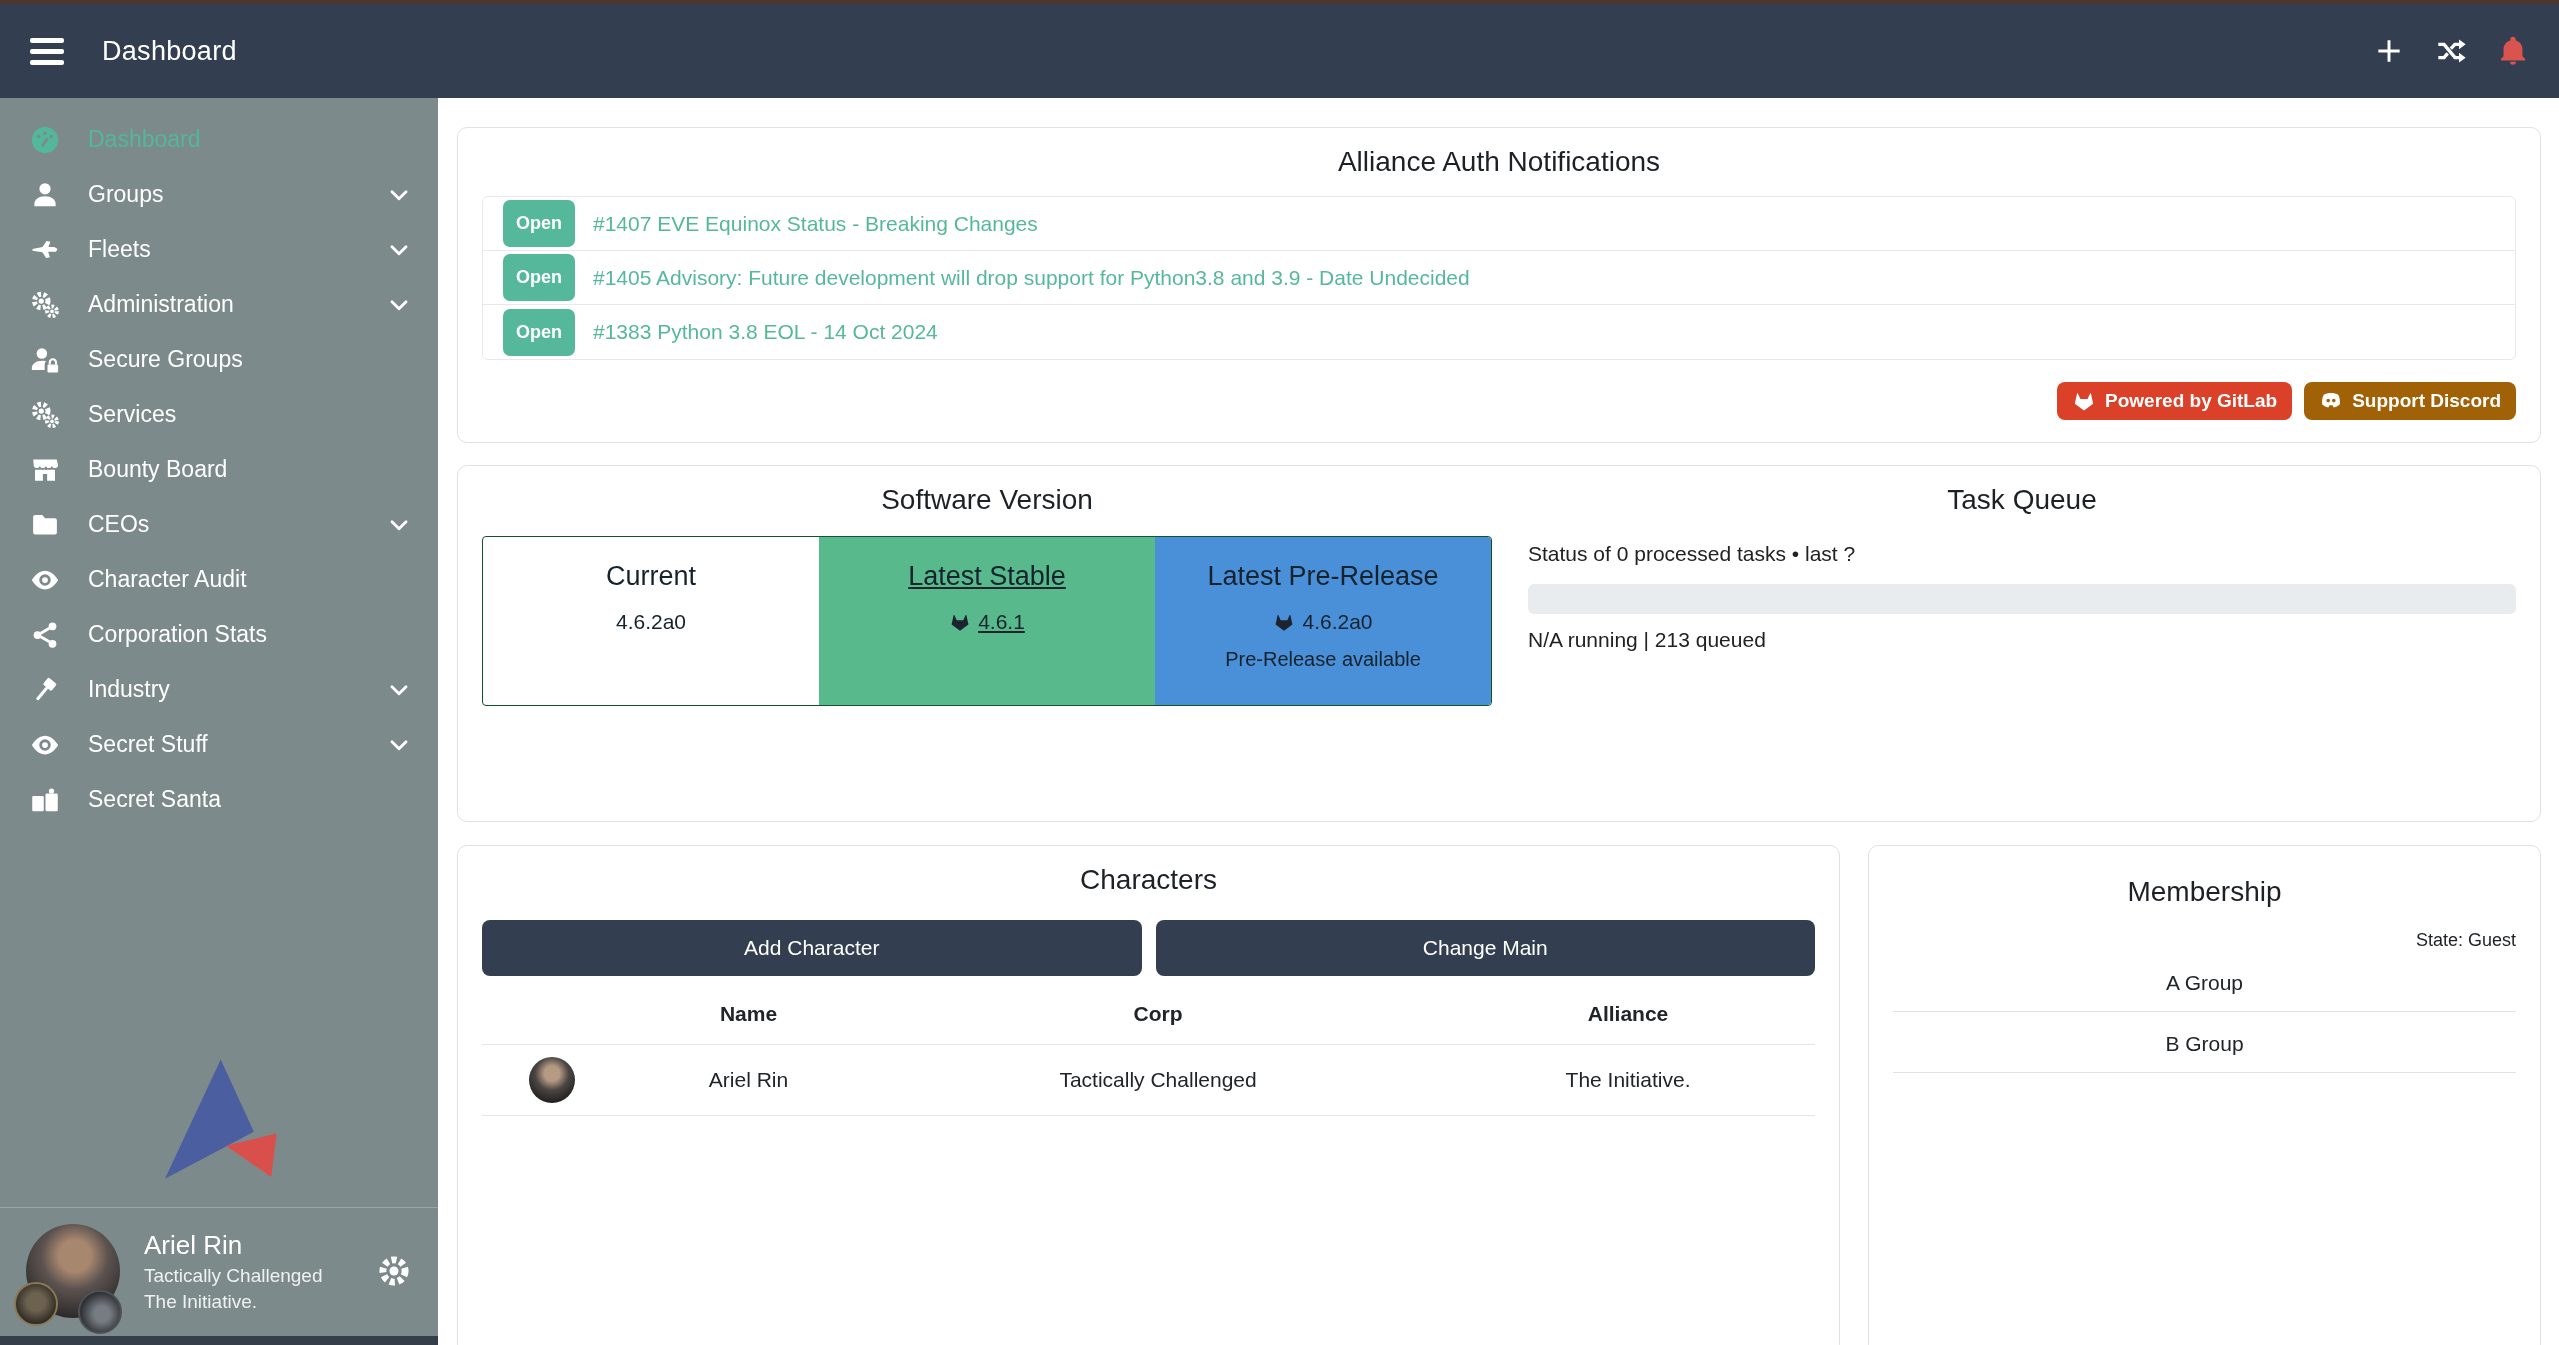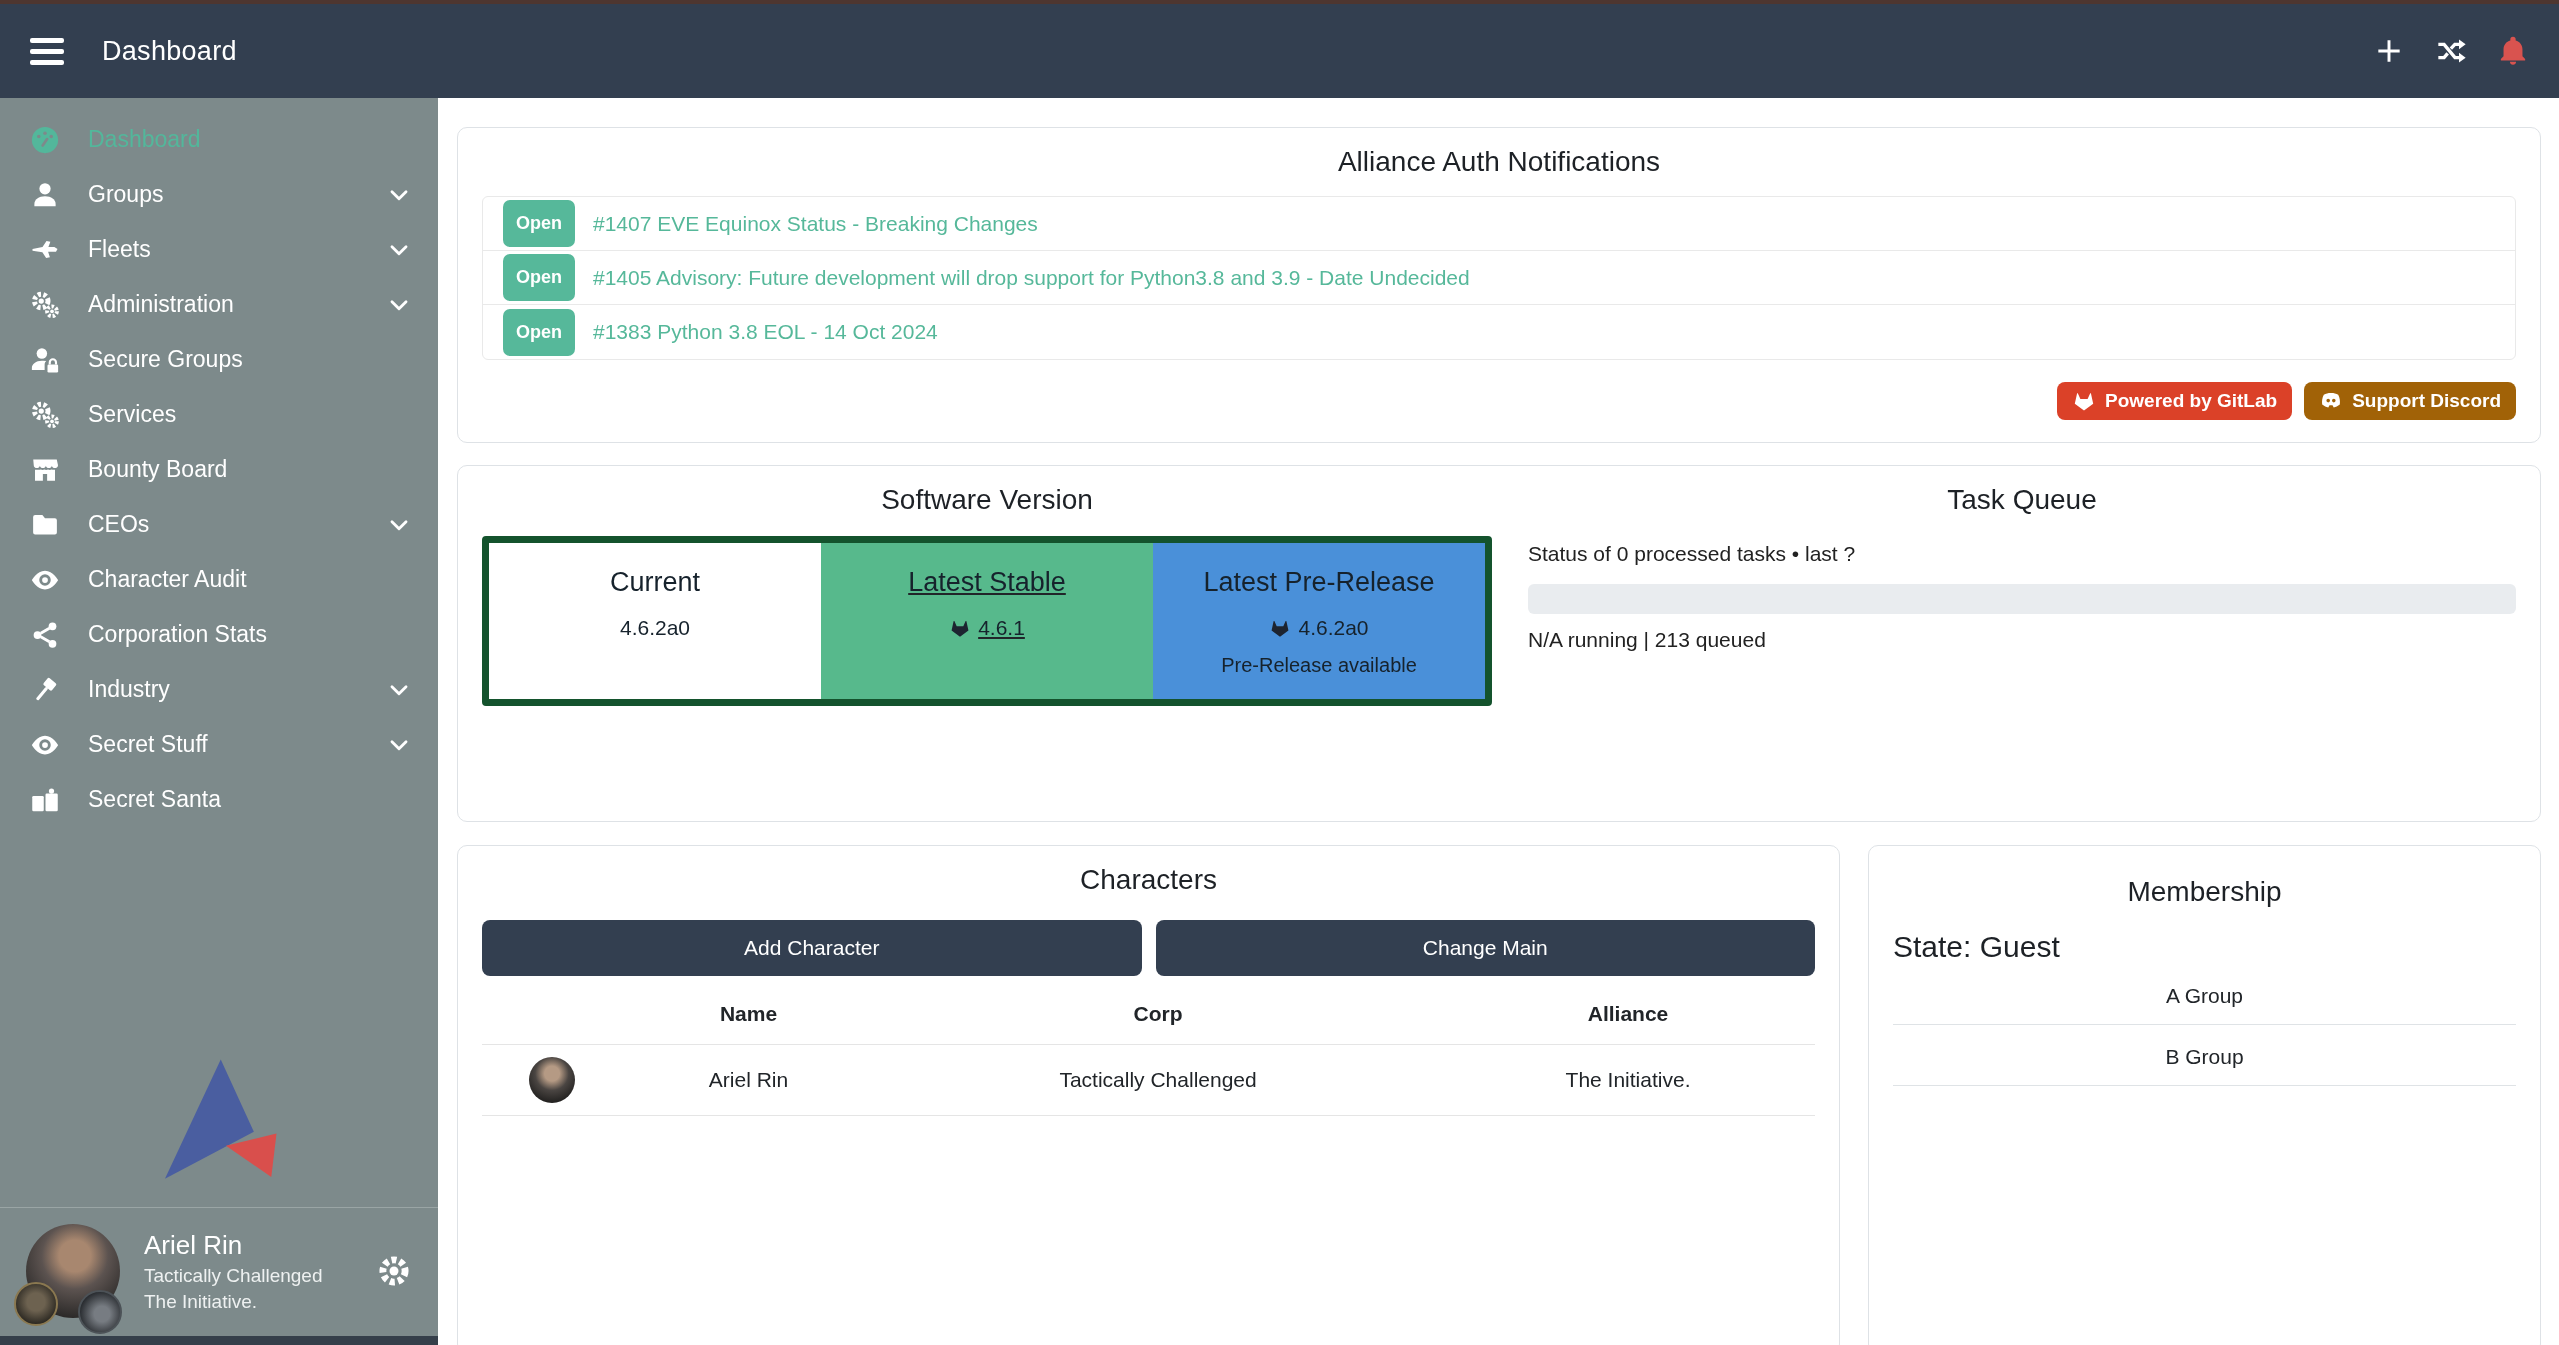--- a/index.html
+++ b/index.html
@@ -61,21 +61,21 @@
   .pill { display:flex; align-items:center; gap:9px; color:#fff; font-size:19px; font-weight:bold;
           padding:7px 15px; border-radius:8px; cursor:pointer; }
   .pill.gitlab { background:#db4128; }
   .pill.discord { background:#a16207; }
   .pill svg { width:24px; height:24px; }
 
   
   .panel-mid { height:357px; padding:18px 24px; margin-bottom:23px; display:flex; gap:36px; }
   .mid-left { flex:0 0 1010px; }
   .mid-right { flex:1; }
-  .ver-row { display:flex; margin-top:20px; border:7px solid #14532d; border-radius:4px; overflow:hidden; height:170px; }
+  .ver-row { display:flex; margin-top:20px; border:1px solid #14532d; border-radius:4px; overflow:hidden; height:170px; }
   .ver-box { flex:1; text-align:center; padding-top:24px; }
   .ver-box .vlabel { font-size:27px; color:#16222c; }
   .ver-box .vval { font-size:21px; margin-top:18px; display:flex; justify-content:center; align-items:center; gap:7px; color:#16222c; }
   .ver-box .vnote { font-size:20px; margin-top:14px; color:#16222c; }
   .ver-box.stable { background:#57b98c;text-decoration:underline; }
   .ver-box.pre { background:#4a90d9; }
   .tanuki-dark { width:22px; height:22px; color:#1d2430; }
   .tq-status { font-size:21px; margin-top:26px; color:#222; }
   .tq-bar { height:30px; background:#e9ecef; border-radius:6px; margin:18px 0 14px; overflow:hidden; }
   .tq-fill { height:100%; width:0%; background:#56b89a; }
@@ -88,21 +88,21 @@
   .btn-dark { flex:1; height:56px; background:#333f50; color:#fff; font-size:21px; border:none; border-radius:8px;
               cursor:pointer; font-family:Liberation Sans, sans-serif; }
   .char-table { width:100%; border-collapse:collapse; margin-top:8px; }
   .char-table th { font-size:21px; font-weight:bold; text-align:center; padding:18px 8px; }
   .char-table td { font-size:21px; text-align:center; padding:12px 8px; border-top:1px solid #e5e5e5; border-bottom:1px solid #e5e5e5; }
   .char-table .ava-cell { width:140px; }
   .char-avatar { width:46px; height:46px; border-radius:50%; margin:0 auto;
                  background:radial-gradient(circle at 50% 36%, #b59a84 0 20%, #4a4542 45%, #1d1c1b 82%); }
 
   .panel-member { flex:1; height:509px; padding:30px 24px; }
-  .member-state { text-align:left; font-size:30px; margin-top:22px; color:#1d2126; }
+  .member-state { text-align:right; font-size:18px; margin-top:22px; color:#1d2126; }
   .member-group { text-align:center; font-size:21px; padding:20px 0 16px; border-bottom:1px solid #dfe3e6; }
 </style>
 </head>
 <body>
 
 <svg width="0" height="0" style="position:absolute">
   <symbol id="i-gauge" viewBox="0 0 24 24">
     <circle cx="12" cy="12" r="10.5" fill="currentColor"></circle>
     <g fill="#7d8a8b">
       <circle cx="12" cy="6.6" r="1.4"></circle>

